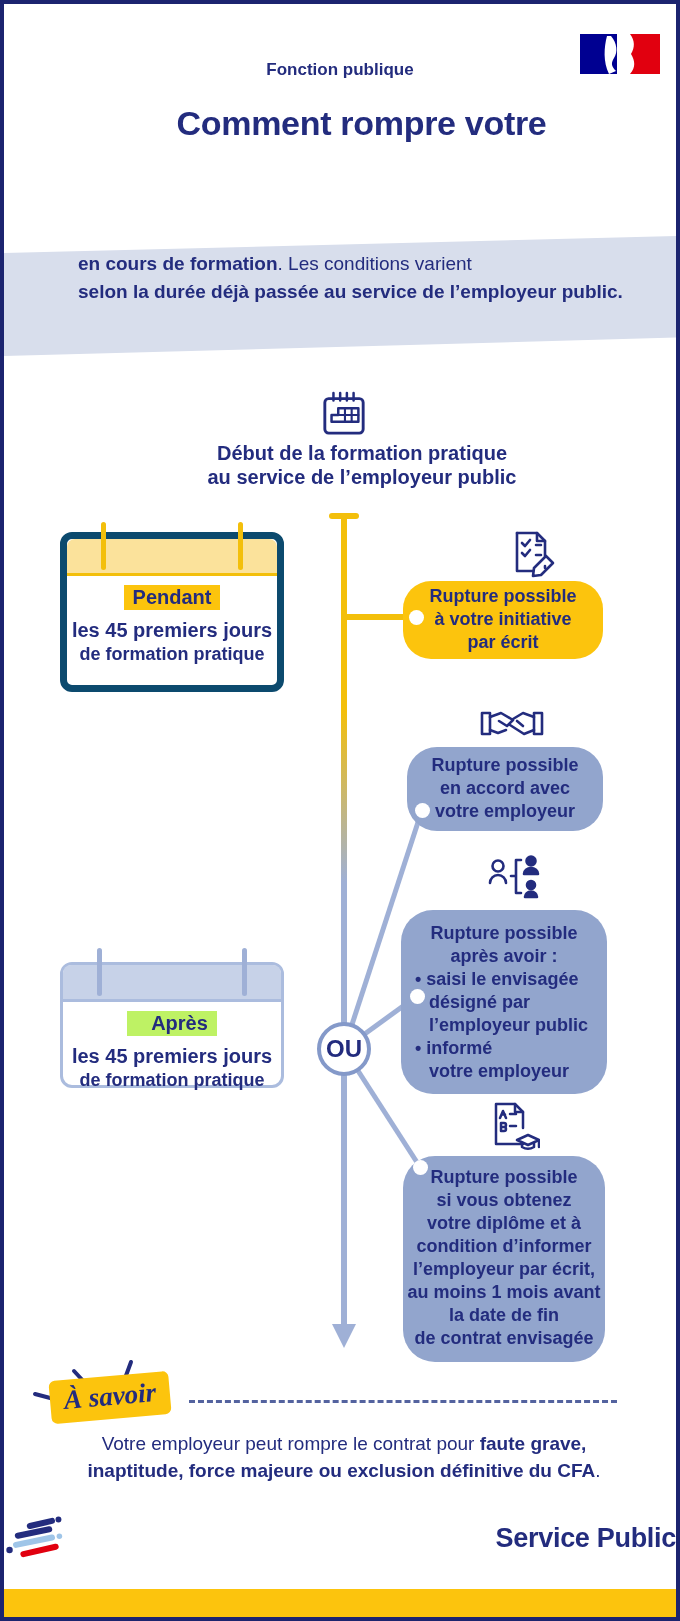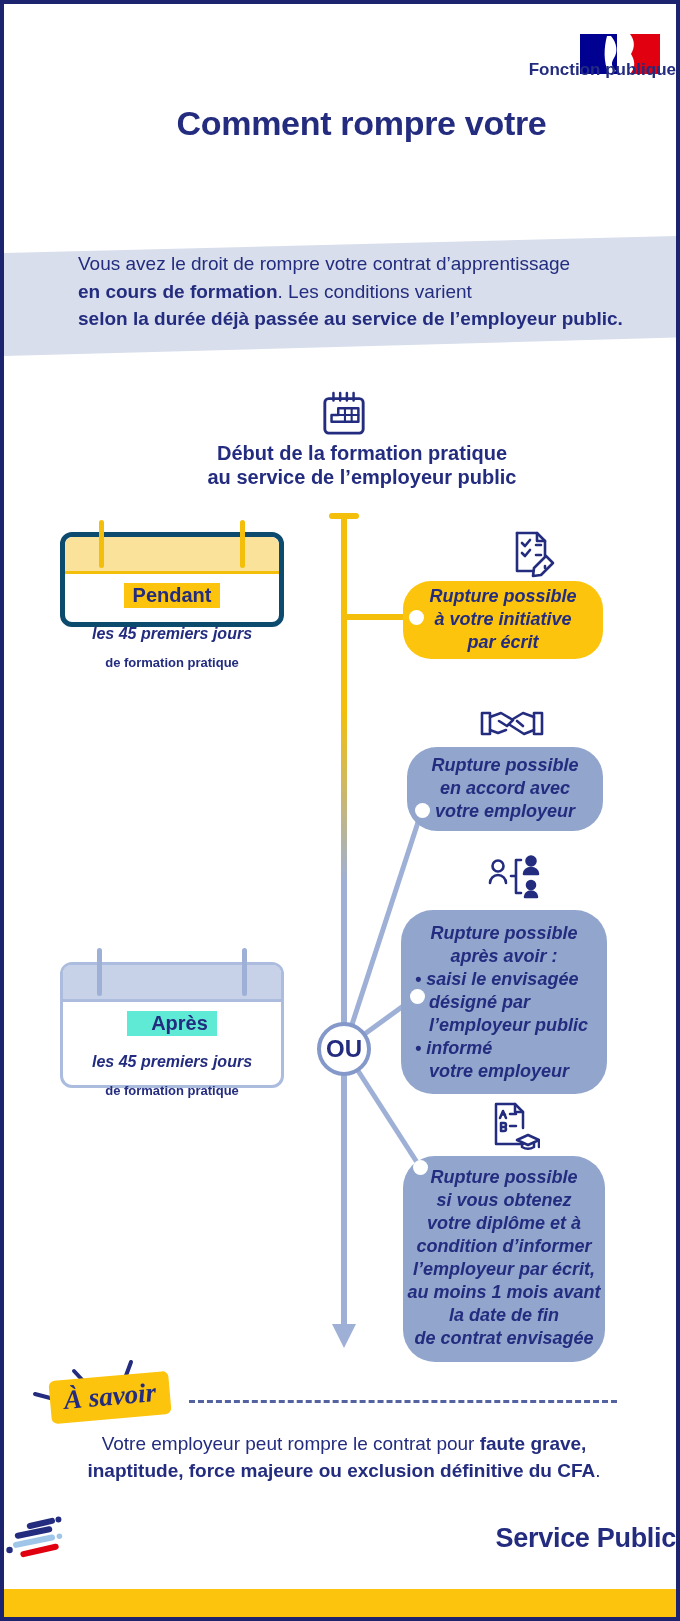--- a/index.html
+++ b/index.html
@@ -3,50 +3,50 @@
 <meta charset="utf-8">
 <style>
   html,body{margin:0;padding:0;background:#e8e8e8;}
   #canvas{
     position:relative;width:680px;height:1621px;margin:0 auto;
     background:#ffffff;border:4px solid #1c246f;box-sizing:border-box;
     font-family:"Liberation Sans",sans-serif;color:#232c7e;overflow:hidden;
   }
   .abs{position:absolute;}
   
-  .kicker{left:0;right:0;top:56px;text-align:right;font-size:17px;font-weight:700;}
+  .kicker{left:0;right:0;top:56px;text-align:center;font-size:17px;font-weight:700;}
   .title{left:0;right:0;top:98px;text-align:center;font-size:34px;line-height:43px;font-weight:800;letter-spacing:-.3px;margin-left:43px;}
   .flag{left:576px;top:30px;width:84px;height:40px;}
   
   .band{left:0;top:228px;width:672px;height:132px;background:#d8deec;
         clip-path:polygon(0 16%,100% 3%,100% 80%,0 94%);}
   .band-text{left:74px;top:246px;width:560px;font-size:19px;line-height:27.5px;}
   
   .tl-head{left:0;right:0;top:437px;text-align:center;font-size:20px;line-height:24px;font-weight:700;margin-left:44px;}
   .cal-top{left:317px;top:385px;width:46px;height:50px;}
   
   .wires{left:0;top:0;width:672px;height:1613px;z-index:1;}
   
   .card{z-index:2;background:#fff;border-radius:12px;box-sizing:border-box;text-align:center;}
-  .card-pendant{left:56px;top:528px;width:224px;height:95px;border:5px solid #0c4a6e;}
+  .card-pendant{left:56px;top:528px;width:224px;height:160px;border:7px solid #0c4a6e;}
   .card-apres{left:56px;top:958px;width:224px;height:126px;border:3px solid #abbcde;}
   .card-head{height:34px;border-radius:8px 8px 0 0;}
   .card-pendant .card-head{background:#fbe29b;border-bottom:3px solid #f3bf0b;}
   .card-apres .card-head{background:#c7d2e8;border-bottom:3px solid #abbcde;}
   .pin{position:absolute;top:-17px;width:5px;height:48px;border-radius:3px;}
   .card-pendant .pin{background:#f3bf0b;}
   .card-apres .pin{background:#9fb0d6;}
   .pin-l{left:34px;} .pin-r{right:34px;}
   .card-tag{display:inline-block;margin-top:9px;padding:1px 9px;font-size:20px;font-weight:800;}
   .card-pendant .card-tag{background:#fcc40d;}
-  .card-apres .card-tag{background:#5eead4;padding-left:24px;}
-  .card-l1{font-size:16px;font-weight:800;margin-top:17px;font-style:italic;}
-  .card-l2{font-size:13px;font-weight:700;margin-top:12px;}
-  
-  .bubble{z-index:2;box-sizing:border-box;text-align:center;font-size:18px;line-height:23px;font-weight:700;color:#232c7e;font-style:italic;}
+  .card-apres .card-tag{background:#bef264;padding-left:24px;}
+  .card-l1{font-size:20px;font-weight:800;margin-top:9px;}
+  .card-l2{font-size:18px;font-weight:700;margin-top:2px;}
+  
+  .bubble{z-index:2;box-sizing:border-box;text-align:center;font-size:18px;line-height:23px;font-weight:700;color:#232c7e;}
   .bubble div{white-space:nowrap;}
   .b-init{left:399px;top:577px;width:200px;height:78px;background:#fcc40d;border-radius:28px;padding-top:4px;}
   .b-accord{left:403px;top:743px;width:196px;height:84px;background:#92a5cd;border-radius:30px;padding-top:7px;}
   .b-med{left:397px;top:906px;width:206px;height:184px;background:#92a5cd;border-radius:32px;padding-top:12px;}
   .b-dip{left:399px;top:1152px;width:202px;height:206px;background:#92a5cd;border-radius:32px;padding-top:10px;}
   .b-med .bullet{text-align:left;padding-left:14px;}
   .b-med .cont{text-align:left;padding-left:28px;}
   .dot{position:absolute;width:15px;height:15px;border-radius:50%;background:#fff;z-index:3;}
   
   .ou{left:313px;top:1018px;width:54px;height:54px;border-radius:50%;background:#fff;
@@ -79,21 +79,20 @@
     <rect x="50" y="0" width="30" height="40" fill="#e1000f"></rect>
     <path d="M50,0 v40 c6,-7 5,-13 1,-20 c4,-7 4,-13 -1,-20 z" fill="#ffffff"></path>
   </svg>
   <div class="abs kicker">Fonction publique</div>
   <div class="abs title">
     <div>Comment rompre votre</div>
   </div>
 
   <div class="abs band"></div>
   <div class="abs band-text">
-    <div><span>Vous avez le droit de rompre votre contrat d’apprentissage</span></div>
     <div><b>en cours de formation</b><span>. Les conditions varient</span></div>
     <div><b>selon la durée déjà passée au service de l’employeur public.</b></div>
   </div>
 
   <svg class="abs cal-top icon" viewBox="0 0 48 50" fill="none" stroke="#232c7e" stroke-width="3" stroke-linecap="round" stroke-linejoin="round">
     <rect x="4" y="9" width="40" height="36" rx="4"></rect>
     <path d="M13,3 v8 M20,3 v8 M27,3 v8 M34,3 v8" stroke-width="2.6"></path>
     <path d="M18,19 h21 v14 h-28 v-7 h7 z" stroke-width="2.6"></path>
     <path d="M25,19 v14 M32,19 v14 M18,26 h21" stroke-width="2.2"></path>
   </svg>

